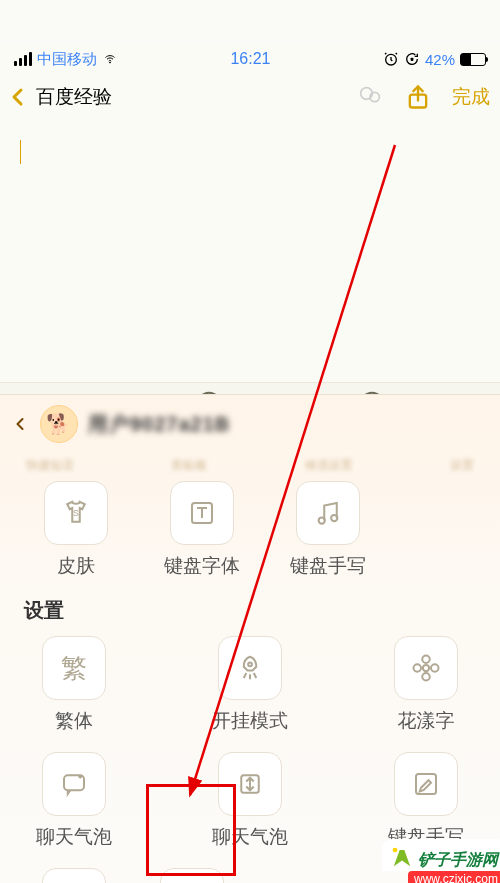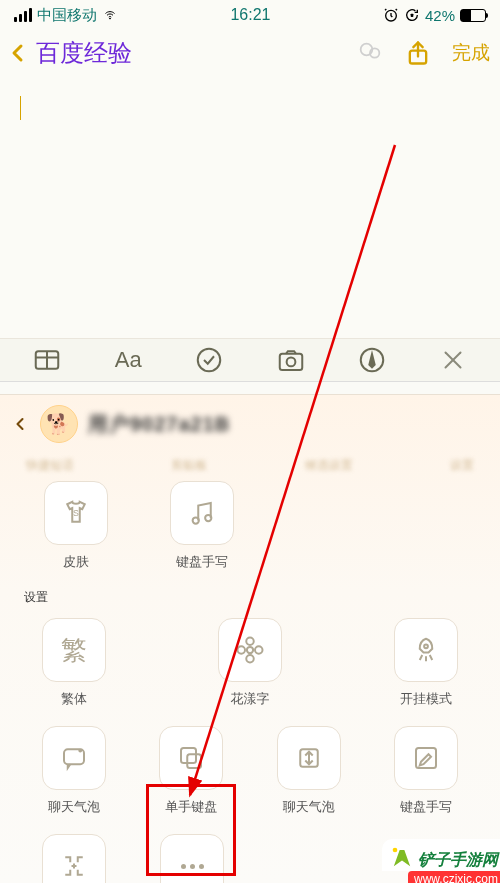--- a/index.html
+++ b/index.html
@@ -13,22 +13,23 @@
   }
   
   .status-bar {
     height: 30px;
     display: flex;
     align-items: center;
     justify-content: space-between;
     padding: 9px 14px;
     font-size: 15px;
     font-weight: 500;
-    color: #0f766e;
+    color: #3b82f6;
     background: #fbfbf6;
+    margin-top: 44px;
   }
   .status-left, .status-right { display: flex; align-items: center; gap: 5px; }
   .status-center { font-size: 16px; font-weight: 400; }
   .signal { display: flex; gap: 2px; align-items: flex-end; }
   .signal span { width: 3px; background: #000; display: inline-block; border-radius: 1px; }
   .signal span:nth-child(1){height:5px}.signal span:nth-child(2){height:8px}.signal span:nth-child(3){height:11px}.signal span:nth-child(4){height:14px}
   .wifi { width: 16px; height: 12px; }
   .battery {
     width: 26px; height: 13px; border: 1px solid #000; border-radius: 3px; position: relative;
     display: flex; align-items: center;
@@ -39,21 +40,21 @@
   
   .nav {
     height: 46px;
     display: flex;
     align-items: center;
     padding: 0 10px 0 6px;
     gap: 6px;
     background: #fbfbf6;
   }
   .back-chevron { width: 24px; height: 24px; color: #d6a300; }
-  .back-label { font-size: 24px; color: #6d28d9; }
+  .back-label { font-size: 19px; color: #000000; }
   .nav-spacer { flex: 1; }
   .nav-icon { width: 28px; height: 28px; color: #cfcfcf; }
   .share-icon { color: #d6a300; margin: 0 14px; }
   .done { font-size: 19px; color: #d6a300; font-weight: 500; }
 
   
   .note-area {
     height: 262px;
     background: #fbfbf6;
     padding: 12px 20px;
@@ -126,23 +127,23 @@
   .grid.wrap4 .grid-item { width: 108px; }
   .tile {
     width: 64px; height: 64px;
     background: #fff;
     border: 1px solid #e9e0d3;
     border-radius: 14px;
     display: flex; align-items: center; justify-content: center;
     color: #b0a893;
   }
   .tile svg { width: 30px; height: 30px; }
-  .tile-label { font-size: 13px; color: #555; }
-
-  .section-title { font-size: 12px; font-weight: 400; color: #333; padding: 6px 24px 6px 24px; }
+  .tile-label { font-size: 19px; color: #555; }
+
+  .section-title { font-size: 20px; font-weight: 700; color: #333; padding: 6px 24px 6px 24px; }
 
   .ellipsis-dots { display: flex; gap: 4px; }
   .ellipsis-dots span { width: 5px; height: 5px; border-radius: 50%; background: #b0a893; }
 
   
   .hl-box {
     position: absolute;
     left: 146px; top: 784px; width: 90px; height: 92px;
     border: 3px solid #e40000;
     pointer-events: none;
@@ -297,81 +298,81 @@
           <svg viewBox="0 0 24 24" fill="none" stroke="currentColor" stroke-width="1.6">
             <path d="M5 5l4-2c0 2 6 2 6 0l4 2-2 4-2-1v11H9V8l-2 1z"></path>
             <text x="12" y="14" text-anchor="middle" font-size="7" fill="currentColor" stroke="none">S</text>
           </svg>
         </div>
       <span class="tile-label">皮肤</span>
     </div>
     <div class="grid-item">
       <div class="tile">
           <svg viewBox="0 0 24 24" fill="none" stroke="currentColor" stroke-width="1.6">
+            <rect x="4" y="4" width="16" height="16" rx="2"></rect>
+            <path d="M8 8h8M12 8v8"></path>
+          </svg>
+        </div>
+      <span class="tile-label">键盘字体</span>
+    </div>
+    <div class="grid-item">
+      <div class="tile">
+          <svg viewBox="0 0 24 24" fill="none" stroke="currentColor" stroke-width="1.6">
             <path d="M9 18V6l10-2v12"></path>
             <circle cx="7" cy="18" r="2.5"></circle>
             <circle cx="17" cy="16" r="2.5"></circle>
           </svg>
         </div>
       <span class="tile-label">键盘手写</span>
     </div>
   </div>
 
   <div class="section-title">设置</div>
 
   <div class="grid wrap4">
     <div class="grid-item">
       <div class="tile">
           <span style="font-size:26px;color:#b0a893;">繁</span>
         </div>
       <span class="tile-label">繁体</span>
+    </div>
+    <div class="grid-item">
+      <div class="tile">
+          <svg viewBox="0 0 24 24" fill="none" stroke="currentColor" stroke-width="1.6">
+            <path d="M12 3c3 1 5 4 5 8l-3 3h-4l-3-3c0-4 2-7 5-8z"></path>
+            <circle cx="12" cy="9" r="1.5"></circle>
+            <path d="M9 16l-2 4M15 16l2 4M12 17v4"></path>
+          </svg>
+        </div>
+      <span class="tile-label">开挂模式</span>
     </div>
     <div class="grid-item">
       <div class="tile">
           <svg viewBox="0 0 24 24" fill="none" stroke="currentColor" stroke-width="1.6">
             <circle cx="12" cy="12" r="2.5"></circle>
             <circle cx="12" cy="5" r="3"></circle>
             <circle cx="12" cy="19" r="3"></circle>
             <circle cx="5" cy="12" r="3"></circle>
             <circle cx="19" cy="12" r="3"></circle>
           </svg>
         </div>
       <span class="tile-label">花漾字</span>
     </div>
-    <div class="grid-item">
-      <div class="tile">
-          <svg viewBox="0 0 24 24" fill="none" stroke="currentColor" stroke-width="1.6">
-            <path d="M12 3c3 1 5 4 5 8l-3 3h-4l-3-3c0-4 2-7 5-8z"></path>
-            <circle cx="12" cy="9" r="1.5"></circle>
-            <path d="M9 16l-2 4M15 16l2 4M12 17v4"></path>
-          </svg>
-        </div>
-      <span class="tile-label">开挂模式</span>
-    </div>
   </div>
 
   <div class="grid wrap4">
     <div class="grid-item">
       <div class="tile">
           <svg viewBox="0 0 24 24" fill="none" stroke="currentColor" stroke-width="1.6">
             <rect x="4" y="5" width="16" height="12" rx="3"></rect>
             <path d="M9 17l-2 3v-3"></path>
             <circle cx="17" cy="6" r="1.5" fill="currentColor" stroke="none"></circle>
           </svg>
         </div>
       <span class="tile-label">聊天气泡</span>
-    </div>
-    <div class="grid-item">
-      <div class="tile">
-          <svg viewBox="0 0 24 24" fill="none" stroke="currentColor" stroke-width="1.6">
-            <rect x="4" y="4" width="12" height="12" rx="2"></rect>
-            <rect x="9" y="9" width="11" height="11" rx="2"></rect>
-          </svg>
-        </div>
-      <span class="tile-label">单手键盘</span>
     </div>
     <div class="grid-item">
       <div class="tile">
           <svg viewBox="0 0 24 24" fill="none" stroke="currentColor" stroke-width="1.6">
             <rect x="5" y="5" width="14" height="14" rx="2"></rect>
             <path d="M12 8v8M9 10l3-3 3 3M9 14l3 3 3-3"></path>
           </svg>
         </div>
       <span class="tile-label">聊天气泡</span>
     </div>

